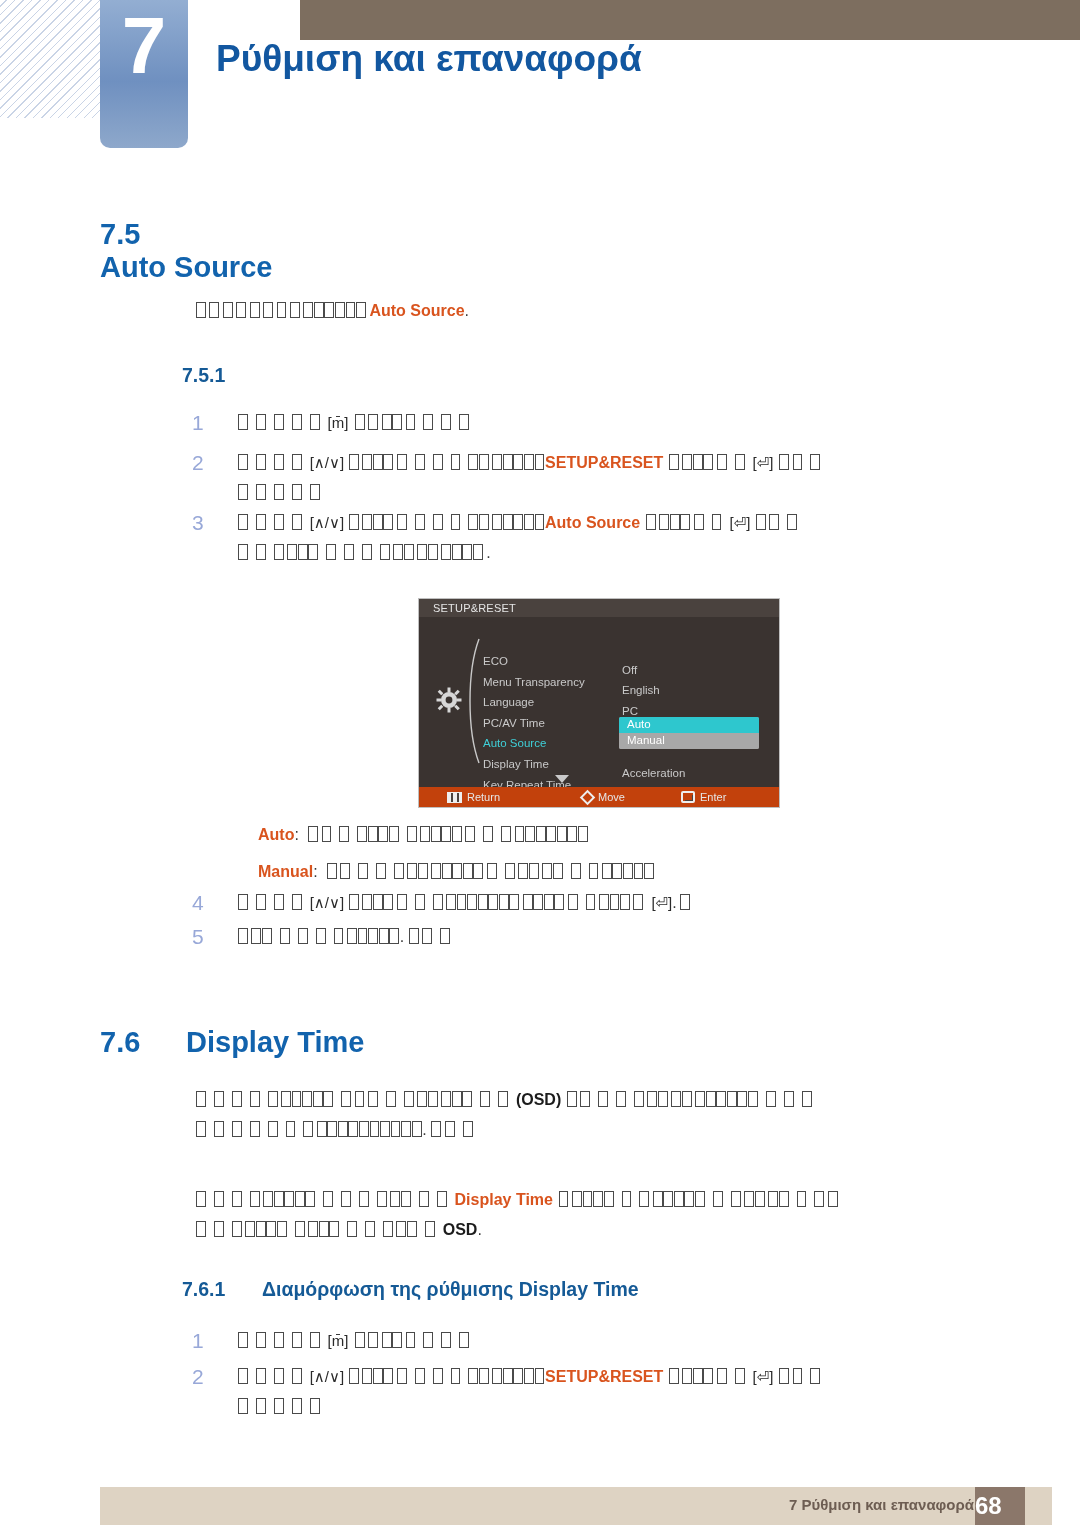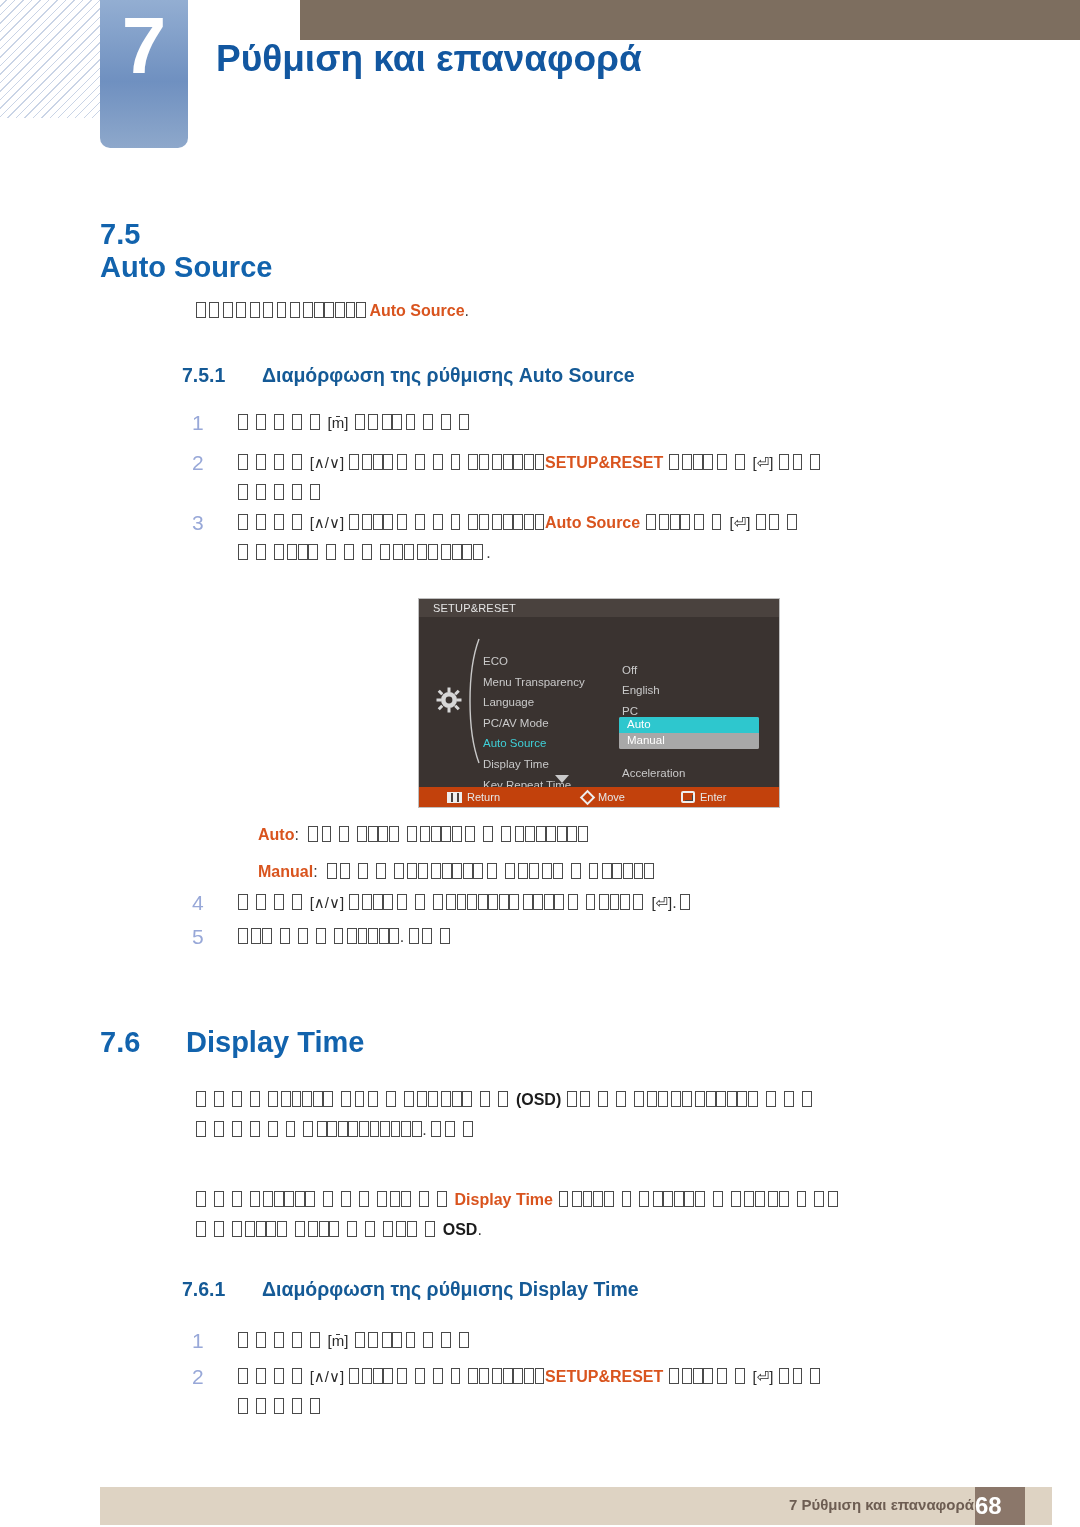--- a/index.html
+++ b/index.html
@@ -322,21 +322,20 @@
   <span class="num">7.5</span>
   <span>Auto Source</span>
 </div>
 
 <div class="para" style="left:196px; top:296px;text-align:right;">
   <span class="tofu"></span><span class="tofu"></span><span class="tofu"></span><span class="tofu"></span><span class="tofu"></span><span class="tofu"></span><span class="tofu"></span><span class="tofu"></span><span class="tofu n"></span><span class="tofu n"></span><span class="tofu n"></span><span class="tofu n"></span><span class="tofu n"></span><span class="tofu"></span><span class="orange">Auto Source</span><span>.</span>
 </div>
 
 <div class="subsec" style="left:182px; top:364px;">
   <span class="num">7.5.1</span>
-  <span>Διαμόρφωση της ρύθμισης Auto Source</span>
 </div>
 
 <div class="li" style="left:192px; top:408px; width:700px;">
   <span class="marker">1</span>
   <span class="body">
     <span class="tofu w"></span><span class="tofu w"></span><span class="tofu w"></span><span class="tofu w"></span><span class="tofu w"></span><span class="keycap">[m̄]</span><span class="tofu" style="margin-left:0.4em"></span><span class="tofu"></span><span class="tofu n"></span><span class="tofu"></span><span class="tofu w"></span><span class="tofu w"></span><span class="tofu w"></span><span class="tofu w"></span>
   </span>
 </div>
 
 <div class="li" style="left:192px; top:448px; width:812px;">
@@ -374,21 +373,21 @@
   </svg>
 
   <svg class="osd-arc" viewBox="0 0 16 128">
     <path d="M14 2 C 2 34, 2 94, 14 126" stroke="#c9c9c9" stroke-width="1.4" fill="none"></path>
   </svg>
 
   <div class="osd-list">
     <div>ECO</div>
     <div>Menu Transparency</div>
     <div>Language</div>
-    <div>PC/AV Mode</div>
+    <div>PC/AV Time</div>
     <div class="sel">Auto Source</div>
     <div>Display Time</div>
     <div>Key Repeat Time</div>
   </div>
 
   <div class="osd-vals">
     <div></div>
     <div>Off</div>
     <div>English</div>
     <div>PC</div>

